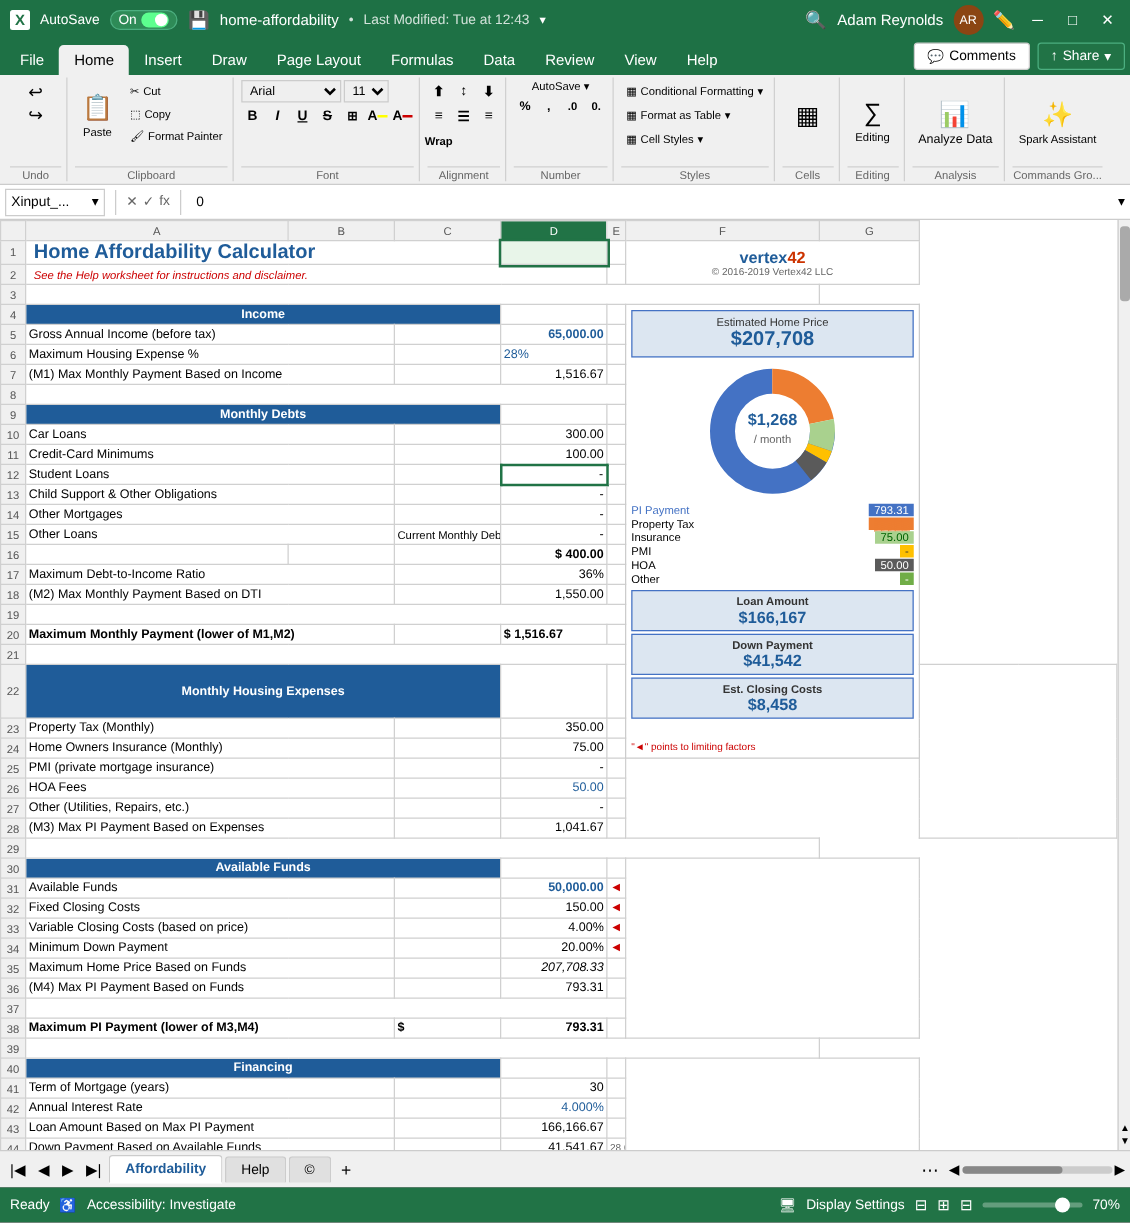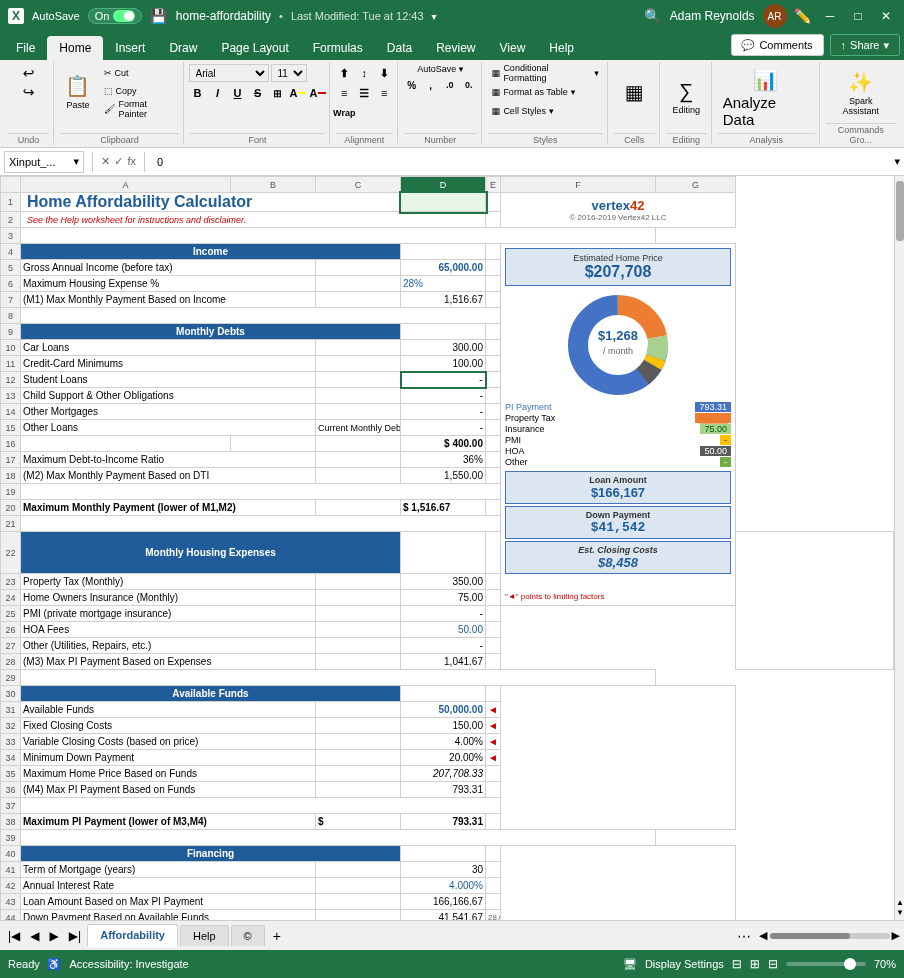--- a/index.html
+++ b/index.html
@@ -376,21 +376,21 @@
         <span>Editing</span>
       </div>
     </div>
     <div class="ribbon-section-label">Editing</div>
   </div>
 
   <div class="ribbon-section" style="min-width:60px;">
     <div class="ribbon-top" style="align-items:center;">
       <div class="big-btn">
         <span style="font-size:20px;">📊</span>
-        <span style="font-size:15px;text-align:left;">Analyze Data</span>
+        <span style="font-size:10px;text-align:center;">Analyze Data</span>
       </div>
     </div>
     <div class="ribbon-section-label">Analysis</div>
   </div>
 
   <div class="ribbon-section" style="min-width:70px;border-right:none;">
     <div class="ribbon-top" style="align-items:center;">
       <div class="big-btn">
         <span style="font-size:20px;">✨</span>
         <span style="font-size:9px;text-align:center;">Spark Assistant</span>
@@ -511,23 +511,23 @@
                 <span style="background:#70ad47;color:white;padding:0 4px;font-size:9px;">-</span>
               </div>
             </div>
 
             <div style="background:#dce6f1;border:1px solid #4472c4;padding:3px;text-align:center;margin-bottom:2px;">
               <div style="font-size:9px;font-weight:bold;color:#333;">Loan Amount</div>
               <div style="font-size:13px;font-weight:bold;color:#1f5c99;">$166,167</div>
             </div>
             <div style="background:#dce6f1;border:1px solid #4472c4;padding:3px;text-align:center;margin-bottom:2px;">
               <div style="font-size:9px;font-weight:bold;color:#333;">Down Payment</div>
-              <div style="font-size:13px;font-weight:bold;color:#1f5c99;font-family:Liberation Mono, monospace;">$41,542</div>
+              <div style="font-size:13px;font-weight:bold;color:#1f5c99;">$41,542</div>
             </div>
-            <div style="background:#dce6f1;border:1px solid #4472c4;padding:3px;text-align:center;margin-bottom:18px;font-style:italic;">
+            <div style="background:#dce6f1;border:1px solid #4472c4;padding:3px;text-align:center;margin-bottom:18px;">
               <div style="font-size:9px;font-weight:bold;color:#333;">Est. Closing Costs</div>
               <div style="font-size:13px;font-weight:bold;color:#1f5c99;">$8,458</div>
             </div>
             <div style="font-size:8px;color:#cc0000;margin-top:2px;">"◄" points to limiting factors</div>
           </td>
         </tr>
 
         <tr>
           <td class="row-num">5</td>
           <td colspan="2">Gross Annual Income (before tax)</td>

